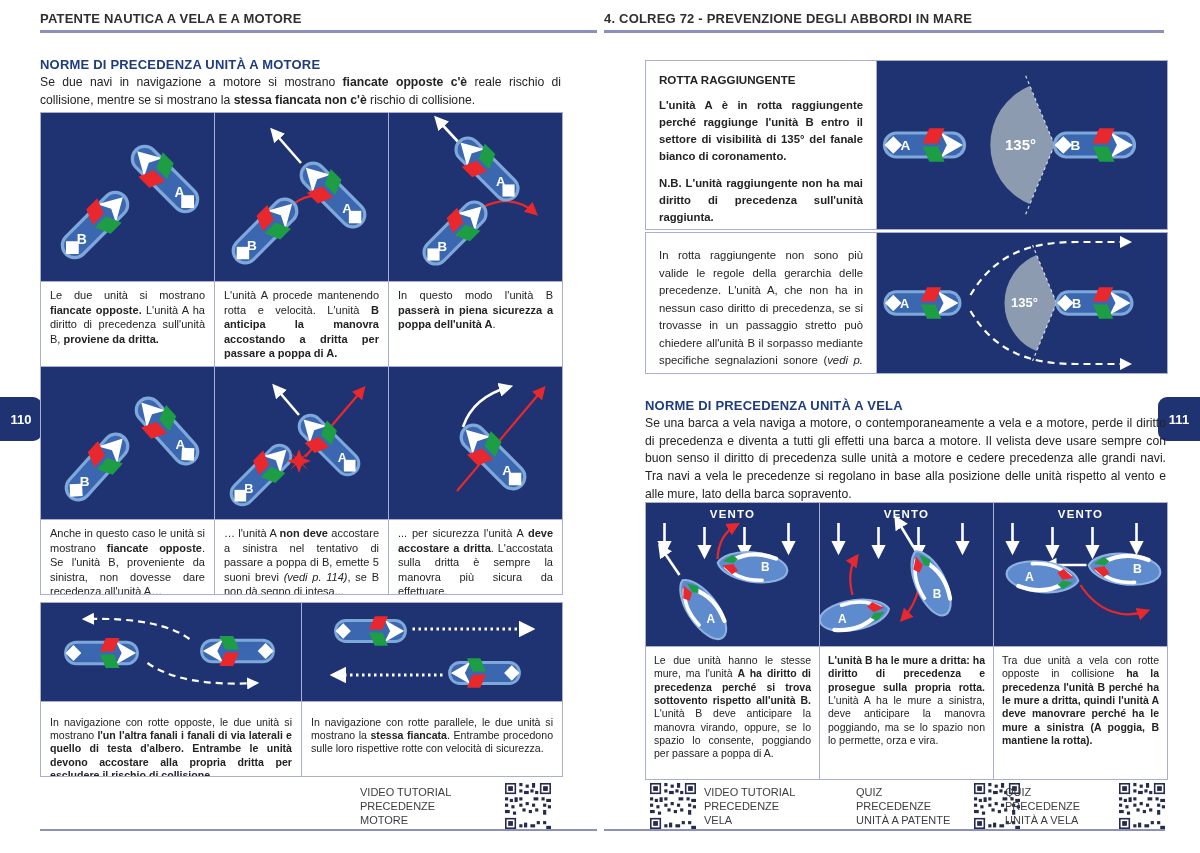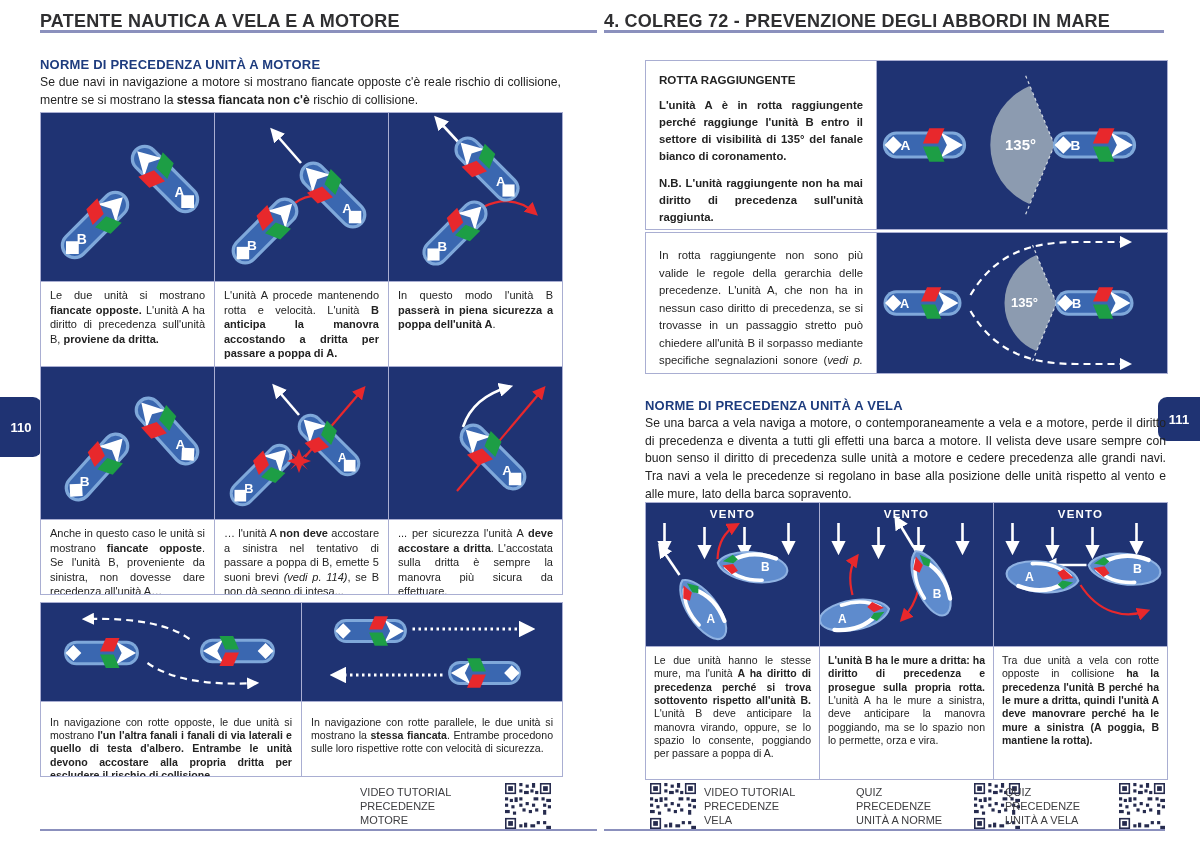--- a/index.html
+++ b/index.html
@@ -1,20 +1,20 @@
 <!DOCTYPE html>
 <html><head>
 <meta charset="utf-8">
 <style>
   html,body{margin:0;padding:0;background:#e8e8e8;}
   .sheet{position:relative;width:1200px;height:853px;background:#fff;margin:0 auto;
          font-family:"Liberation Sans",sans-serif;color:#232323;overflow:hidden;
          outline:1px solid #cfcfcf;}
   .abs{position:absolute;}
-  .hdr{font-weight:bold;font-size:18px;color:#2f2f31;letter-spacing:.2px;}
+  .hdr{font-weight:bold;font-size:13px;color:#2f2f31;letter-spacing:.2px;}
   .rule{height:3px;background:#8b90bd;}
   .rule2{height:2px;background:#8b90bd;}
   .sec-title{font-weight:bold;font-size:13px;color:#1e3c7e;letter-spacing:.2px;}
   .body-txt{font-size:12.2px;line-height:1.45;text-align:justify;color:#232323;}
   .grid{display:grid;gap:1px;background:#a9aed2;border:1px solid #a9aed2;}
   .diag{background:#1f3373;position:relative;overflow:hidden;}
   .diag svg{display:block;width:100%;height:100%;}
   .cap{background:#fff;padding:6px 9px;font-size:11px;line-height:1.32;text-align:justify;overflow:hidden;}
   .cap-s{font-size:10.5px;line-height:1.27;padding:7px 8px;}
   .cap-b{font-size:10.6px;line-height:1.25;padding:14px 9px;}
@@ -123,25 +123,25 @@
         </g>
       </symbol>
     </defs>
   </svg>
 
   <div class="abs hdr" style="left:40px;top:11px;width:556px;">PATENTE NAUTICA A VELA E A MOTORE</div>
   <div class="abs hdr ta-r" style="left:604px;top:11px;width:560px;">4. COLREG 72 - PREVENZIONE DEGLI ABBORDI IN MARE</div>
   <div class="abs rule" style="left:40px;top:30px;width:557px;"></div>
   <div class="abs rule" style="left:604px;top:30px;width:560px;"></div>
 
-  <div class="abs tab tab-l" style="left:0;top:397px;width:42px;height:60px;">110</div>
+  <div class="abs tab tab-l" style="left:0;top:397px;width:42px;height:44px;">110</div>
   <div class="abs tab tab-r" style="left:1158px;top:397px;width:42px;height:44px;">111</div>
 
   <div class="abs sec-title" style="left:40px;top:57px;">NORME DI PRECEDENZA UNITÀ A MOTORE</div>
-  <div class="abs body-txt" style="left:40px;top:74px;width:521px;"><span>Se due navi in navigazione a motore si mostrano </span><span style="font-weight: 400;">fiancate opposte c'è</span><span> reale rischio di collisione, mentre se si mostrano la </span><span style="font-weight: 700;">stessa fiancata non c'è</span><span> rischio di collisione.</span></div>
+  <div class="abs body-txt" style="left:40px;top:74px;width:521px;"><span>Se due navi in navigazione a motore si mostrano </span><span style="font-weight: 700;">fiancate opposte c'è</span><span> reale rischio di collisione, mentre se si mostrano la </span><span style="font-weight: 700;">stessa fiancata non c'è</span><span> rischio di collisione.</span></div>
 
   <div class="abs grid" style="left:40px;top:112px;width:521px;grid-template-columns:repeat(3,1fr);grid-template-rows:168px 84px 152px 74px;">
 
     <div class="diag">
       <svg viewBox="0 0 173 168">
         <g transform="translate(54,112) rotate(-45) scale(0.82)">
           <use href="#mboat"></use>
             <text class="bl" transform="translate(-24,1) rotate(45)">B</text>
         </g>
         <g transform="translate(124,66) rotate(-135) scale(0.82)">
@@ -388,21 +388,21 @@
       <use href="#qr"></use>
     </svg>
   <div class="abs qr-label ta-l" style="left:704px;top:786px;width:130px;">
     <div>VIDEO TUTORIAL</div>
     <div>PRECEDENZE</div>
     <div>VELA</div>
   </div>
   <div class="abs qr-label ta-r" style="left:856px;top:786px;width:112px;">
     <div>QUIZ</div>
     <div>PRECEDENZE</div>
-    <div>UNITÀ A NORME</div>
+    <div>UNITÀ A PATENTE</div>
   </div>
   <svg class="qr" style="left:974px;top:783px;">
       <use href="#qr"></use>
     </svg>
   <div class="abs qr-label ta-r" style="left:1005px;top:786px;width:108px;">
     <div>QUIZ</div>
     <div>PRECEDENZE</div>
     <div>UNITÀ A VELA</div>
   </div>
   <svg class="qr" style="left:1119px;top:783px;">

